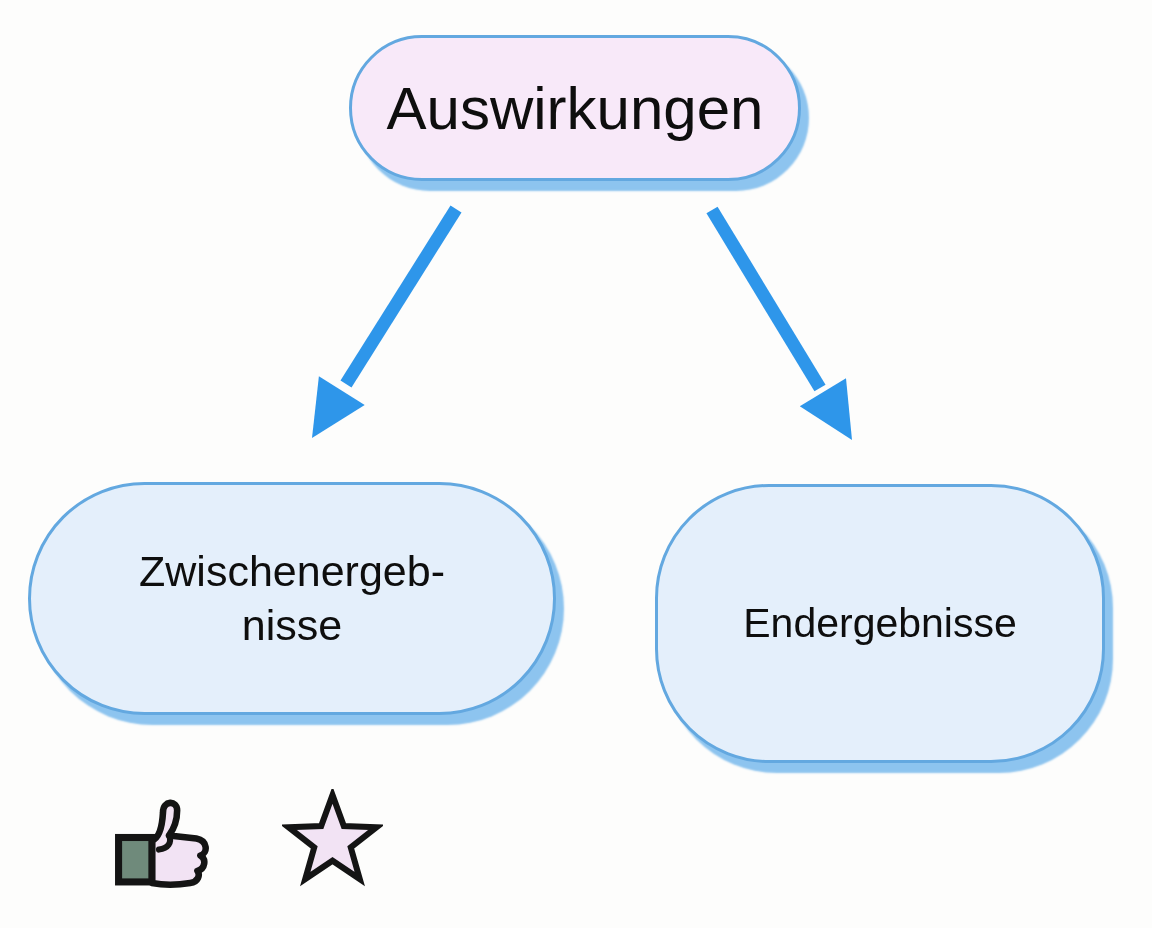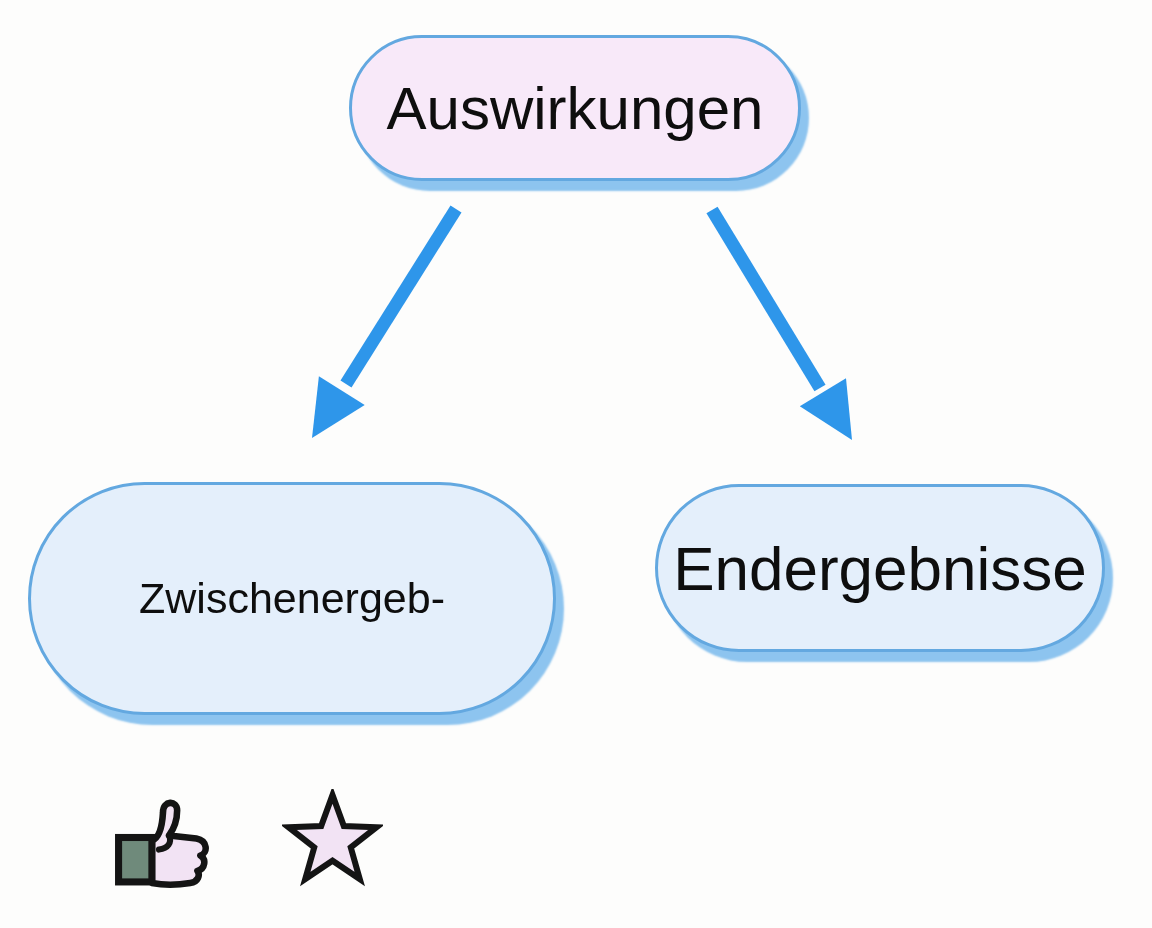--- a/index.html
+++ b/index.html
@@ -51,24 +51,24 @@
   .node-left {
     left: 28px; top: 482px;
     width: 528px; height: 233px;
     border-radius: 120px;
     background: var(--child-node-fill-blue);
     font-size: 43px;
     line-height: 1.25;
   }
   .node-right {
     left: 655px; top: 484px;
-    width: 450px; height: 168px;
+    width: 450px; height: 279px;
     border-radius: 114px;
     background: var(--child-node-fill-blue);
-    font-size: 62px;
+    font-size: 41px;
   }
   .node-label { display: inline-block; }
   .icon {
     position: absolute;
     display: block;
   }
   .icon-thumb { left: 110px; top: 788px; width: 104px; height: 101px; }
   .icon-star  { left: 282px; top: 789px; width: 101px; height: 101px; }
 </style>
 </head>
@@ -85,21 +85,21 @@
       <line x1="712" y1="210" x2="820" y2="388" stroke="var(--arrow-blue)" stroke-width="13"></line>
       <polygon points="852,440 799.8,406.2 846,378.2" fill="var(--arrow-blue)"></polygon>
     </g>
   </svg>
 
   <div class="node node-top">
     <span class="node-label">Auswirkungen</span>
   </div>
 
   <div class="node node-left">
-    <span class="node-label"><span>Zwischenergeb-</span><br></span>
+    <span class="node-label"><span>Zwischenergeb-</span><br><span>nisse</span></span>
   </div>
 
   <div class="node node-right">
     <span class="node-label">Endergebnisse</span>
   </div>
 
   <svg class="icon icon-thumb" viewBox="0 0 100 100">
     <path d="M40 94 L40 52 C46 50 50 42 51 24 C51 12 65 12 65 22 C65 32 62 40 57 47 L84 50 C95 52 96 64 88 67 C94 70 93 80 85 82 C88 86 86 93 78 94 C66 96 50 96 40 94 Z" fill="var(--icon-fill-pink)" stroke="var(--icon-outline-black)" stroke-width="6.5" stroke-linejoin="round"></path>
     <path d="M57 47 C60 54 56 60 47 61" fill="none" stroke="var(--icon-outline-black)" stroke-width="6" stroke-linecap="round"></path>
     <rect x="7" y="49" width="33" height="44" fill="var(--thumb-sleeve-green)" stroke="var(--icon-outline-black)" stroke-width="7"></rect>

